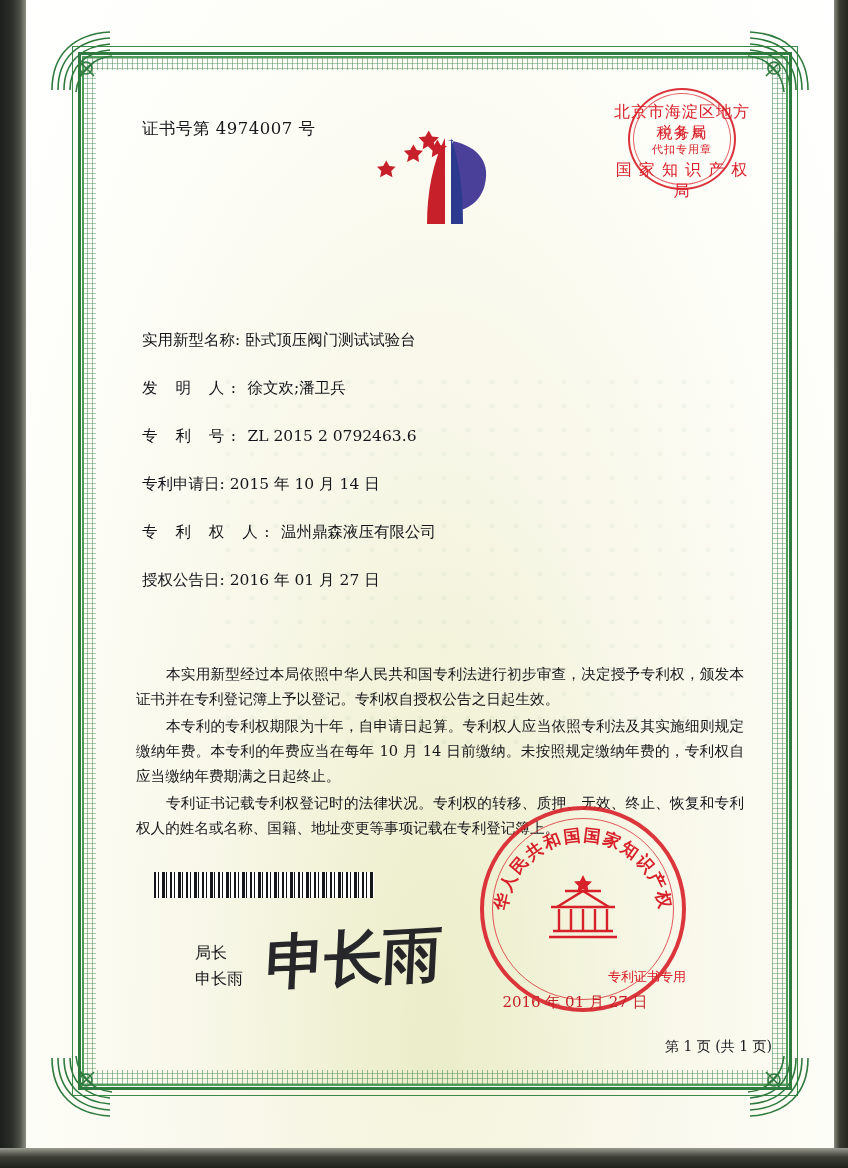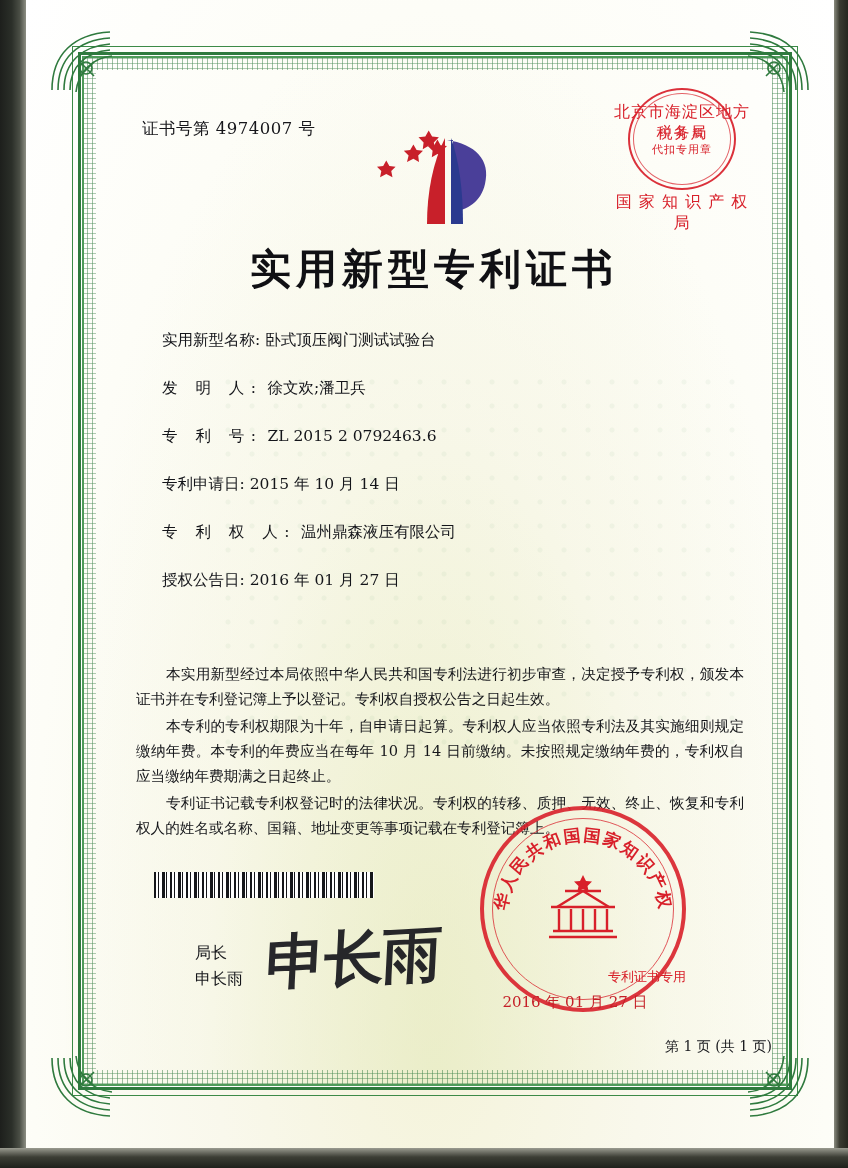--- a/index.html
+++ b/index.html
@@ -130,21 +130,21 @@
     left: 0; right: 0;
     text-align: center;
     color: #d8202a;
     font-size: 16px;
     letter-spacing: 1px;
     font-family: "DejaVu Serif", serif;
   }
   .tax-stamp .t1 { top: 22px; }
   .tax-stamp .t2 { top: 46px; font-size: 11px; }
   .tax-stamp .t3 { top: 62px; font-size: 11px; }
-  .tax-stamp .t4 { top: 80px; margin-top: 32px; }
+  .tax-stamp .t4 { top: 80px; }
 
   
   .logo {
     position: absolute;
     left: 50%;
     transform: translateX(-50%);
     top: 52px;
     width: 150px; height: 110px;
   }
   .doc-title {
@@ -161,21 +161,20 @@
   .fields {
     position: absolute;
     left: 46px; top: 260px; right: 30px;
   }
   .field {
     font-size: 15.5px;
     color: #14151a;
     margin-bottom: 27px;
     white-space: nowrap;
     font-family: "DejaVu Serif", serif;
-    margin-left: 20px;
   }
   .field .lbl {
     display: inline-block;
   }
   .field .val {
     display: inline-block;
   }
   .field.spaced .lbl { letter-spacing: 6.5px; }
 
   .paras {
@@ -383,21 +382,20 @@
             <path d="M62 22 l4 7 8 1 -6 6 1 8 -7 -4 -8 4 2 -8 -6 -6 8 -1z" transform="scale(.8) translate(6,6)"></path>
             <path d="M86 10 l4 7 8 1 -6 6 2 8 -8 -4 -7 4 1 -8 -6 -6 8 -1z" transform="scale(.85) translate(-4,0)"></path>
             <path d="M108 20 l4 7 8 1 -6 6 2 8 -8 -4 -7 4 1 -8 -6 -6 8 -1z" transform="scale(.8) translate(-10,2)"></path>
           </g>
           <path d="M88 18 C116 22 132 38 126 62 C122 80 108 88 94 90 L94 18 Z" fill="#4a3f99"></path>
           <path d="M86 16 L86 102 L68 102 C68 70 74 40 86 16 Z" fill="#c8202a"></path>
           <path d="M92 16 L92 102 L104 102 C104 68 100 38 92 16 Z" fill="#2b3a8f"></path>
         </svg>
       </div>
 
-      <div class="doc-title">实用新型专利证书</div>
 
       <div class="fields">
         <div class="field">
           <span class="lbl">实用新型名称:</span>
           <span class="val">卧式顶压阀门测试试验台</span>
         </div>
         <div class="field spaced">
           <span class="lbl">发 明 人:</span>
           <span class="val">徐文欢;潘卫兵</span>
         </div>

